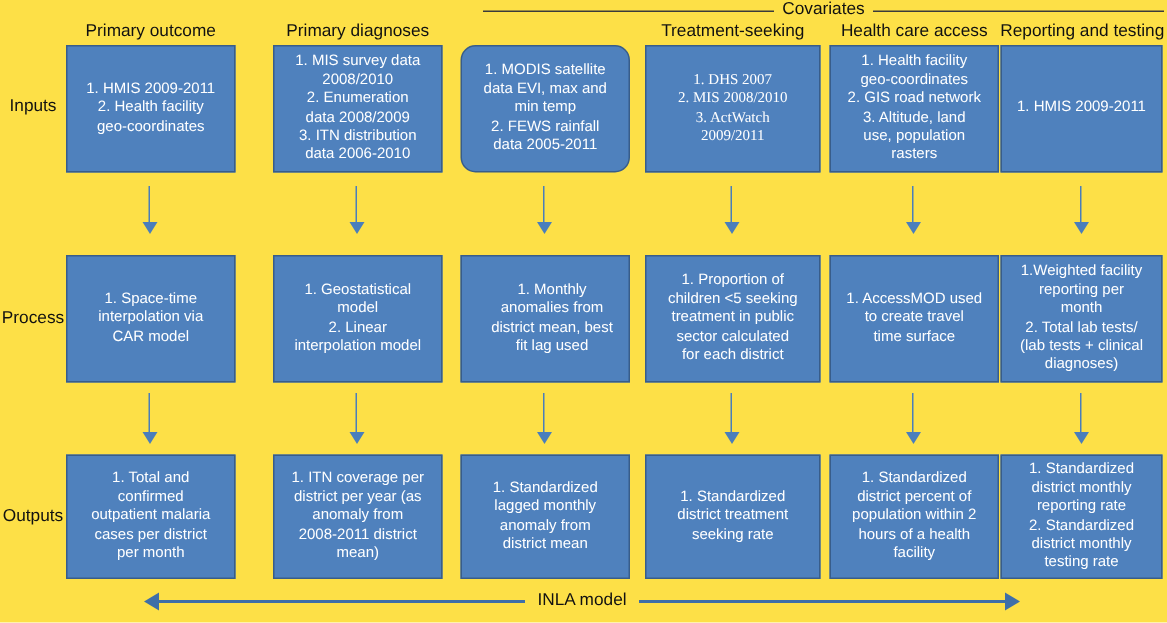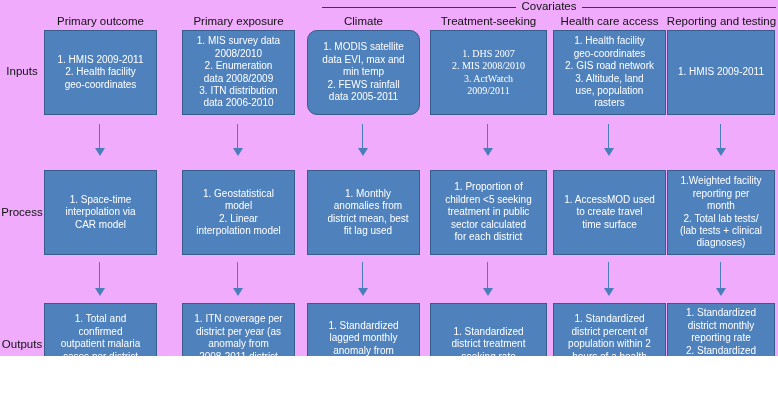--- a/index.html
+++ b/index.html
@@ -8,23 +8,23 @@
     background: #ffffff;
   }
   body {
     font-family: "Liberation Sans", sans-serif;
     color: #111111;
     -webkit-font-smoothing: antialiased;
   }
   #figure {
     position: relative;
     width: 778px;
-    height: 356px;
+    height: 415px;
     overflow: hidden;
-    background: #f0abfc;
+    background: #fde047;
   }
 
   
   .cov-bracket {
     position: absolute;
     left: 322px;
     top: 0px;
     width: 454px;
     height: 14px;
     display: flex;
@@ -149,22 +149,21 @@
 
 <div id="figure">
 
   <div class="cov-bracket">
     <div class="cov-rule"></div>
     <div class="cov-label">Covariates</div>
     <div class="cov-rule"></div>
   </div>
 
   <div class="col-header" style="left:44px;  width:113px;">Primary outcome</div>
-  <div class="col-header" style="left:182px; width:113px;">Primary exposure</div>
-  <div class="col-header" style="left:307px; width:113px;">Climate</div>
+  <div class="col-header" style="left:182px; width:113px;">Primary diagnoses</div>
   <div class="col-header" style="left:430px; width:117px;">Treatment-seeking</div>
   <div class="col-header" style="left:553px; width:113px;">Health care access</div>
   <div class="col-header" style="left:665px; width:113px;">Reporting and testing</div>
 
   <div class="row-label" style="top:64px;">Inputs</div>
   <div class="row-label" style="top:205px;">Process</div>
   <div class="row-label" style="top:337px;">Outputs</div>
 
   <div class="node-box" style="left:44px;  top:30px; width:113px; height:85px;">
       <span class="node-text">1. HMIS 2009-2011

